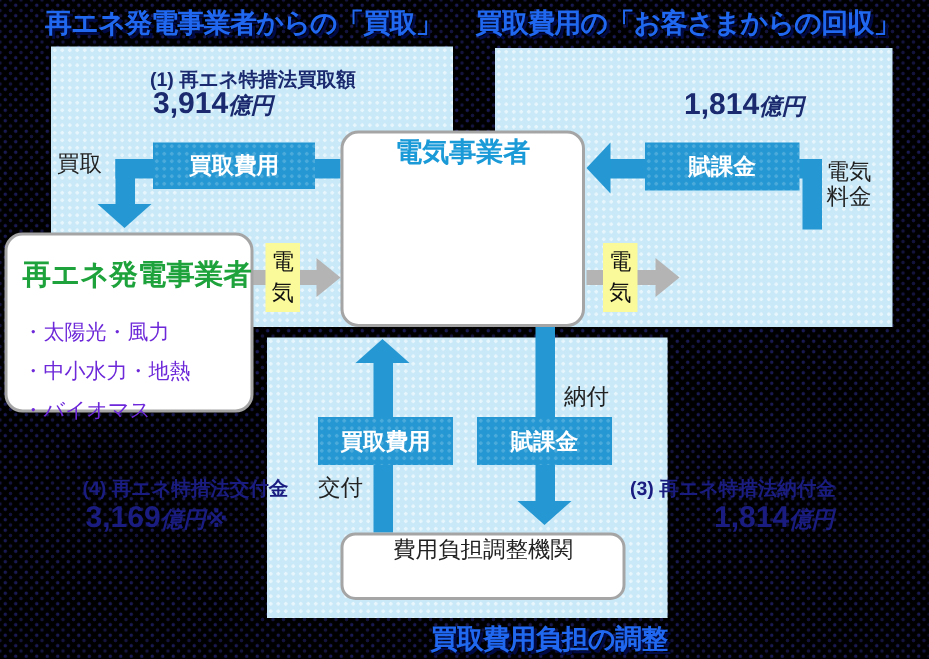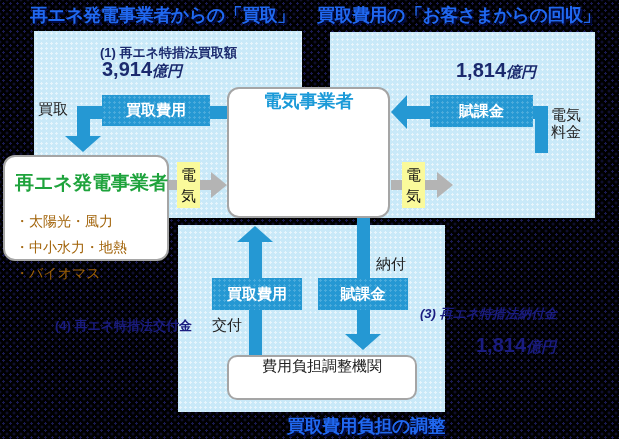--- a/index.html
+++ b/index.html
@@ -59,21 +59,21 @@
   
   .cap-dark{color:#1a1c80;}
   .amount-dark{color:#1a1c80;}
   
   .ytag{
     position:absolute;width:23px;height:46px;background:#fafa9b;color:#111;
     font-size:15px;line-height:21px;text-align:center;z-index:5;padding-top:2px;box-sizing:border-box;
   }
   .generator-inner{padding:13px 10px 0 10px;}
   .generator-title{color:#1ea33c;font-weight:bold;font-size:19px;white-space:nowrap;}
-  .generator-list{margin-top:12px;color:#a16207;font-size:14px;line-height:26px;white-space:nowrap;}
+  .generator-list{margin-top:12px;color:#6d28d9;font-size:14px;line-height:26px;white-space:nowrap;}
   .utility-name{color:#1b9ad8;}
   .customer-name{color:#f0941e;}
   .agency-name{color:#222;font-size:15px;white-space:nowrap;}
 </style>
 </head>
 <body>
 
 <div id="stage">
 
   <div class="big-title" style="left:30px;top:3px;">再エネ発電事業者からの「買取」</div>
@@ -117,40 +117,44 @@
   <div class="lbl" style="left:376px;top:255px;">納付</div>
 
   <div class="gbar" style="left:166px;top:180px;width:48px;height:10px;"></div>
   <div class="tri tri-right-gray" style="left:211px;top:172px;"></div>
   <div class="ytag" style="left:177px;top:162px;">電気</div>
 
   <div class="gbar" style="left:391px;top:180px;width:48px;height:10px;"></div>
   <div class="tri tri-right-gray" style="left:437px;top:172px;"></div>
   <div class="ytag" style="left:402px;top:162px;">電気</div>
 
-  <div class="wbox" style="left:3px;top:155px;width:166px;height:106px;">
+  <div class="wbox" style="left:3px;top:155px;width:166px;height:120px;">
     <div class="generator-inner">
       <div class="generator-title">再エネ発電事業者</div>
       <div class="generator-list">
         <div>・太陽光・風力</div>
         <div>・中小水力・地熱</div>
         <div>・バイオマス</div>
       </div>
     </div>
   </div>
 
   <div class="wbox wbox-center" style="left:227px;top:87px;width:163px;height:131px;">
     <span class="entity-name utility-name">電気事業者</span>
   </div>
 
 
   <div class="wbox wbox-center" style="left:227px;top:355px;width:190px;height:45px;border-radius:10px;">
     <span class="agency-name">費用負担調整機関</span>
   </div>
 
   <div class="cap cap-dark" style="left:55px;top:317px;">(4) 再エネ特措法交付金</div>
-  <div class="cap cap-dark" style="left:420px;top:305px;font-style:italic;">(3) 再エネ特措法納付金</div>
+  <div class="amount amount-dark" style="left:57px;top:334px;">
+    <span class="num">3,169</span>
+      <span class="unit">億円※</span>
+  </div>
+  <div class="cap cap-dark" style="left:420px;top:317px;">(3) 再エネ特措法納付金</div>
   <div class="amount amount-dark" style="left:476px;top:334px;">
     <span class="num">1,814</span>
       <span class="unit">億円</span>
   </div>
 
 </div>
 
 </body></html>

